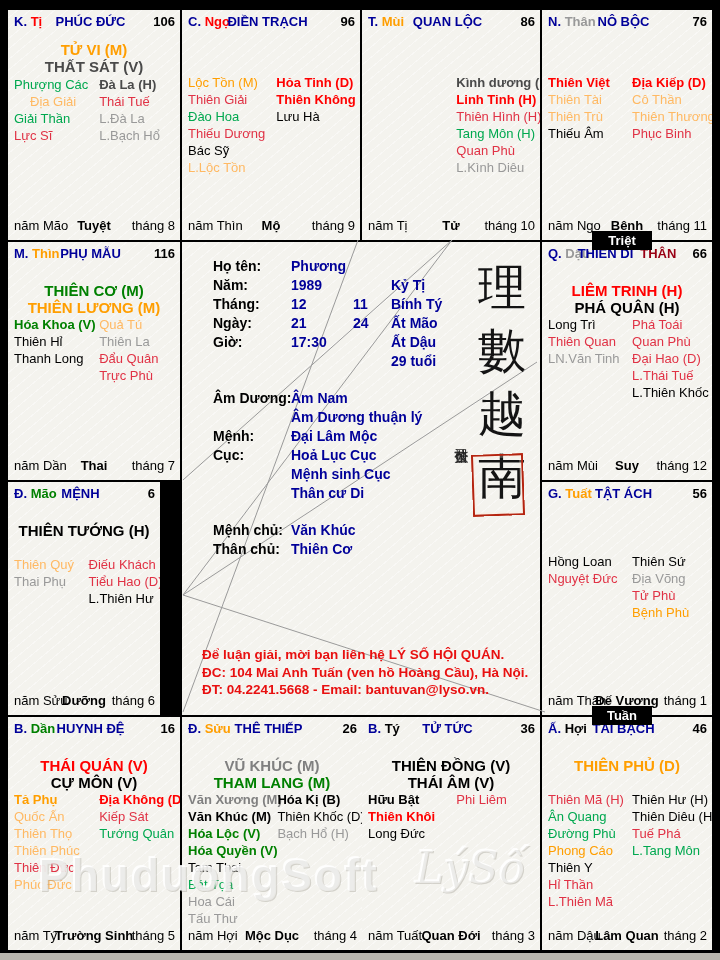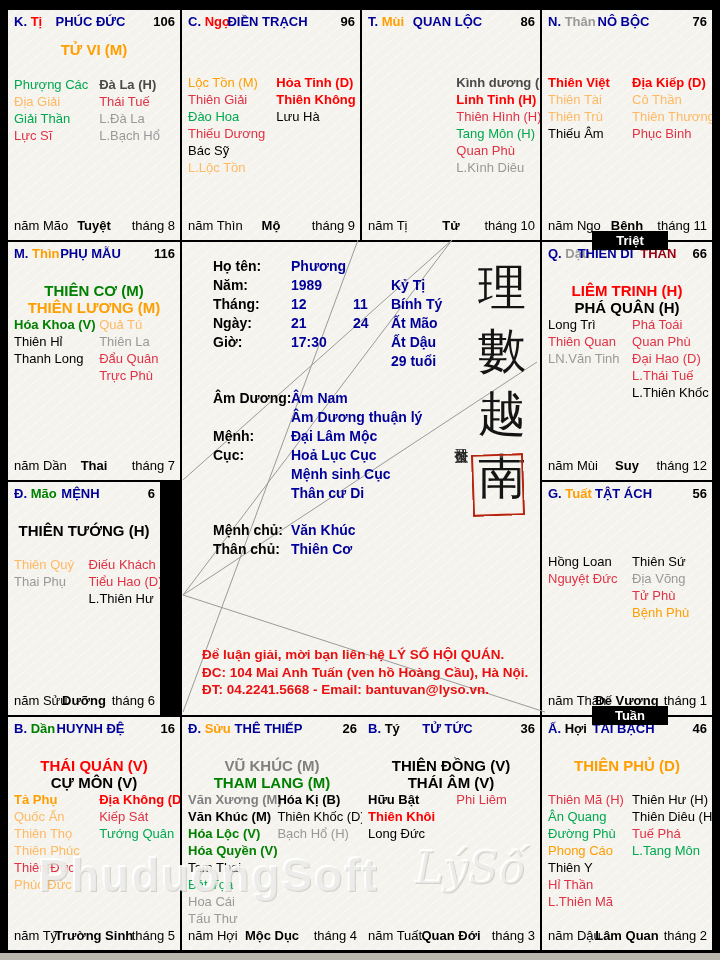--- a/index.html
+++ b/index.html
@@ -49,21 +49,21 @@
   .crow .v1{position:absolute;left:103px;color:#000099}
   .crow .v2{position:absolute;left:165px;color:#000099}
   .crow .v3{position:absolute;left:203px;color:#000099}
   #contact{position:absolute;left:14px;top:404px;font-size:13.5px;font-weight:bold;color:#e81010;line-height:17.5px;white-space:nowrap}
   #calligraphy{position:absolute;left:283px;top:14px;width:62px;text-align:center;font-size:48px;line-height:63px;color:#141414;font-family:"DejaVu Serif",serif;z-index:3}
   #seal-side{position:absolute;left:261px;top:196px;height:110px;font-size:14px;line-height:26px;color:#222;writing-mode:vertical-rl;font-family:"DejaVu Serif",serif;z-index:3}
   #seal{position:absolute;left:284px;top:212px;width:52px;height:62px;z-index:4;transform:rotate(-2deg);
         background:#cf2f1d repeating-linear-gradient(0deg,rgba(255,238,226,0) 0 4px,rgba(255,238,226,.5) 4px 6px),
         repeating-linear-gradient(90deg,rgba(255,238,226,0) 0 5px,rgba(255,238,226,.35) 5px 7px);
         box-shadow:inset 0 0 0 2px #b52410,inset 0 0 0 4px rgba(255,235,220,.3)}
-  .flag{position:absolute;width:76px;height:19px;background:#000;color:#fff;font-size:13px;font-weight:bold;
+  .flag{position:absolute;width:60px;height:19px;background:#000;color:#fff;font-size:13px;font-weight:bold;
         text-align:center;line-height:19px;z-index:6}
   #flag-triet{left:592px;top:231px}
   #flag-tuan{left:592px;top:706px}
   .wm{position:absolute;z-index:6;pointer-events:none;color:rgba(255,255,255,.5);
       text-shadow:1px 1px 0 rgba(150,145,135,.35),-1px -1px 0 rgba(255,255,255,.85)}
   #wm-left{left:38px;top:848px;font-size:46px;font-weight:bold;letter-spacing:2px;font-family:"Liberation Sans",sans-serif}
   #wm-right{left:415px;top:842px;font-size:44px;font-style:italic;font-family:"DejaVu Serif",serif}
 </style>
 </head>
 <body>
@@ -71,24 +71,25 @@
 <div id="board">
 
   <div class="cell paperbg r0 cell-ti">
       <div class="hdr">
         <span class="hleft"><span class="pfx">K.</span> <span class="brch" style="color: rgb(255, 0, 0);">Tị</span></span>
         <span class="pmid"><span class="pal">PHÚC ĐỨC</span><span class="extra"></span></span>
         <span class="num">106</span>
       </div>
       <div class="mains">
         <div style="color: rgb(255, 158, 0);">TỬ VI (M)</div>
+        <div style="color: rgb(74, 74, 74);">THẤT SÁT (V)</div>
       </div>
       <div class="cols lcol">
         <div style="color: rgb(0, 168, 79);">Phượng Các</div>
-        <div style="color: rgb(255, 185, 99);">Địa Giải</div>
+        <div style="color: rgb(255, 185, 99); margin-left: 16px;">Địa Giải</div>
         <div style="color: rgb(0, 168, 79);">Giải Thần</div>
         <div style="color: rgb(224, 50, 69);">Lực Sĩ</div>
       </div>
       <div class="cols rcol">
         <div style="color: rgb(74, 74, 74); font-weight: bold;">Đà La (H)</div>
         <div style="color: rgb(224, 50, 69);">Thái Tuế</div>
         <div style="color: rgb(153, 153, 153);">L.Đà La</div>
         <div style="color: rgb(153, 153, 153);">L.Bạch Hổ</div>
       </div>
       <div class="ftr">

